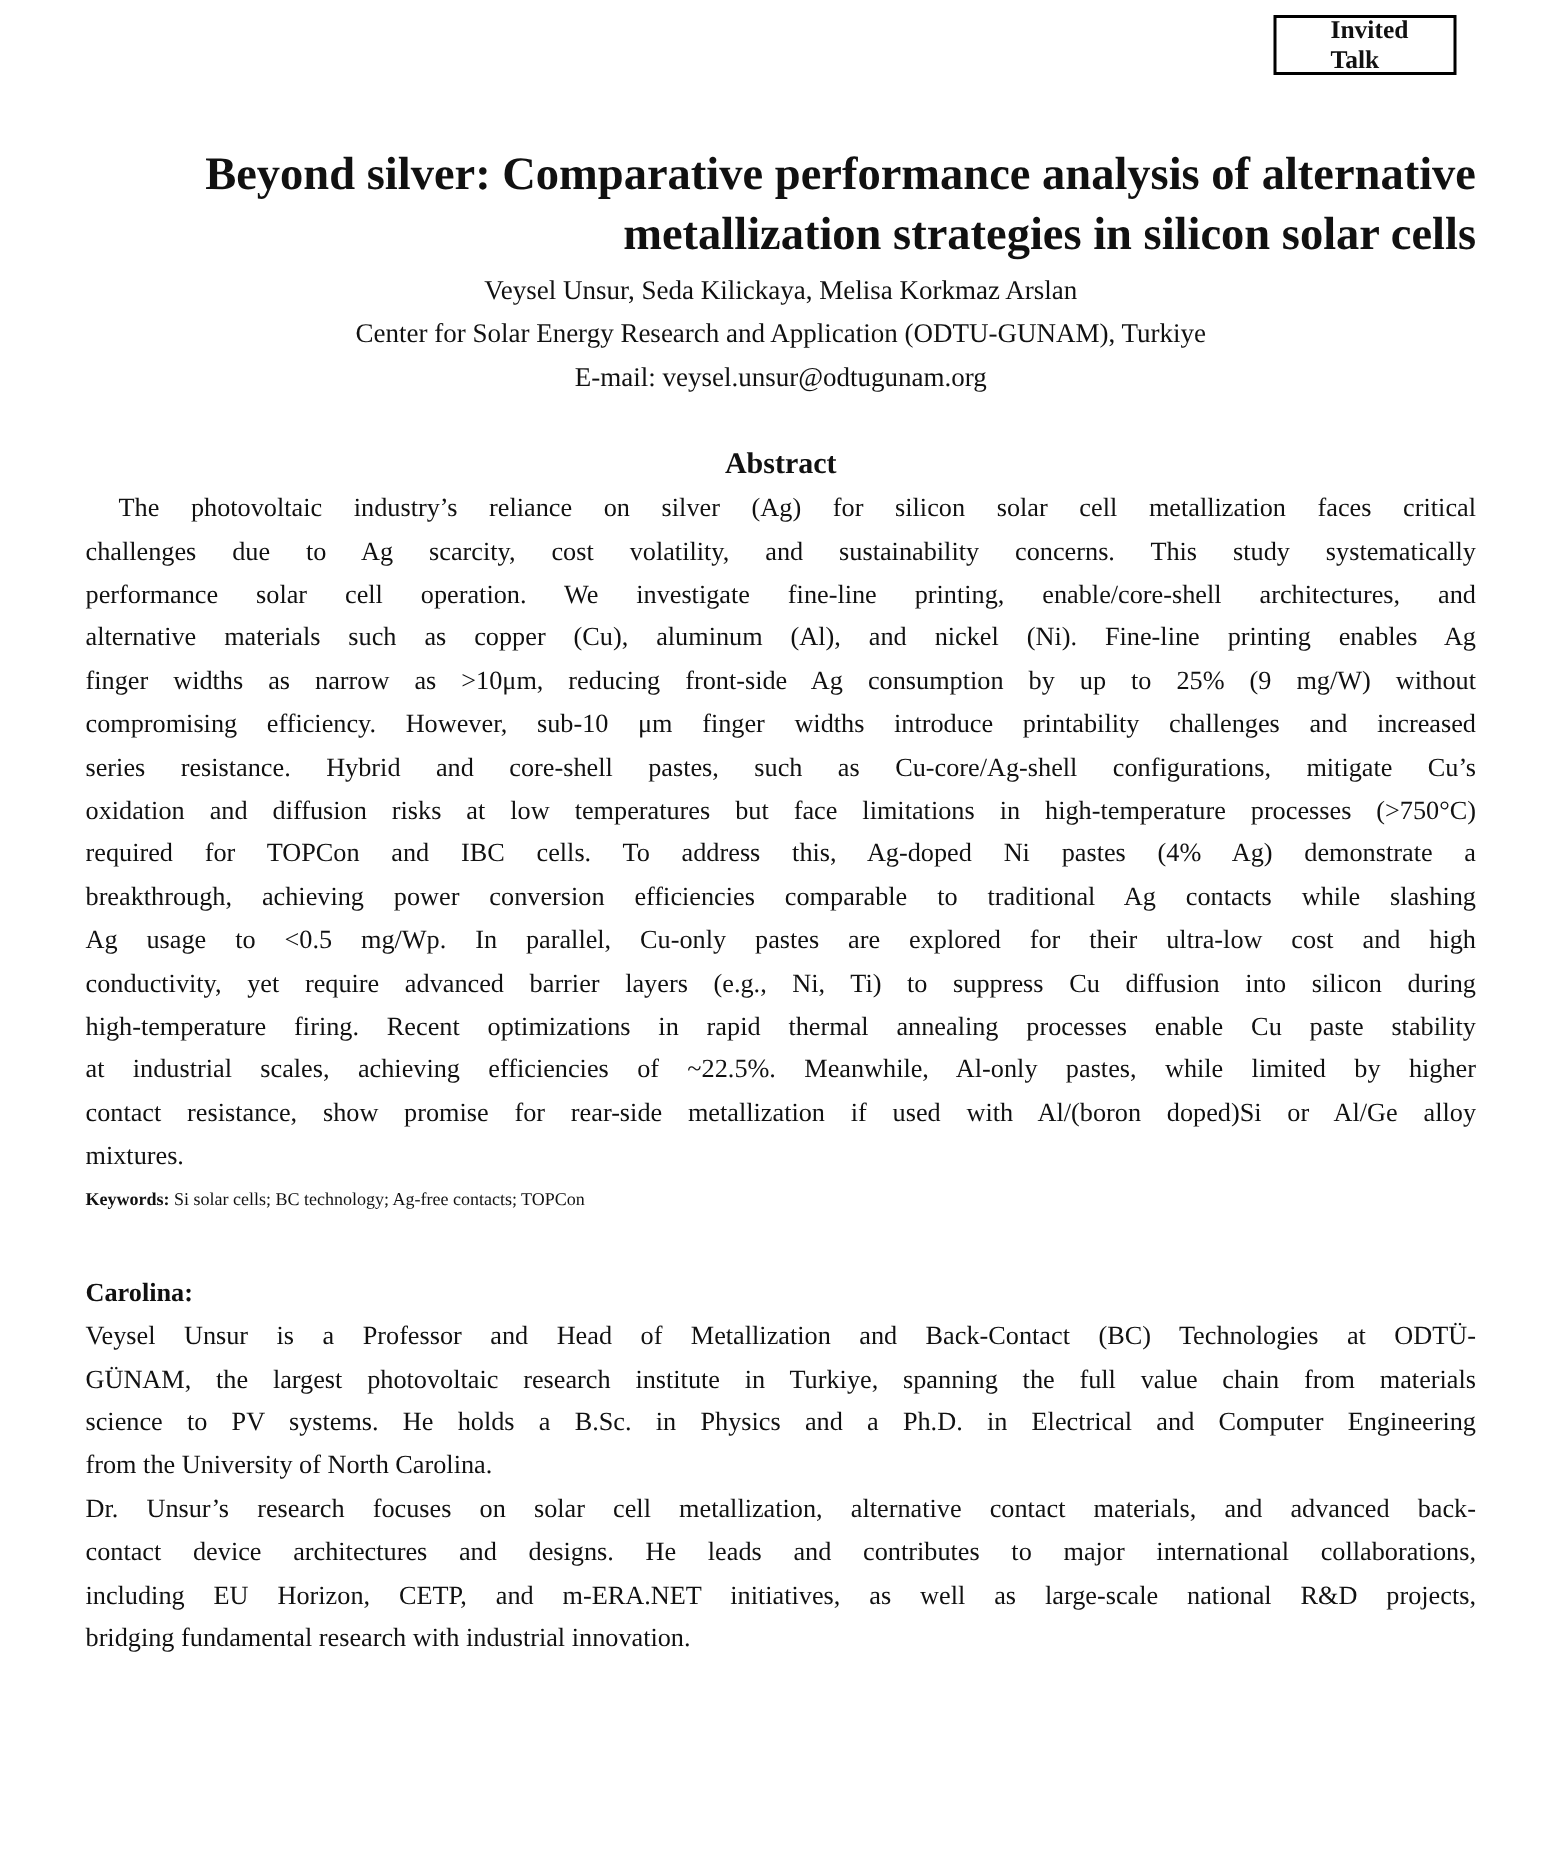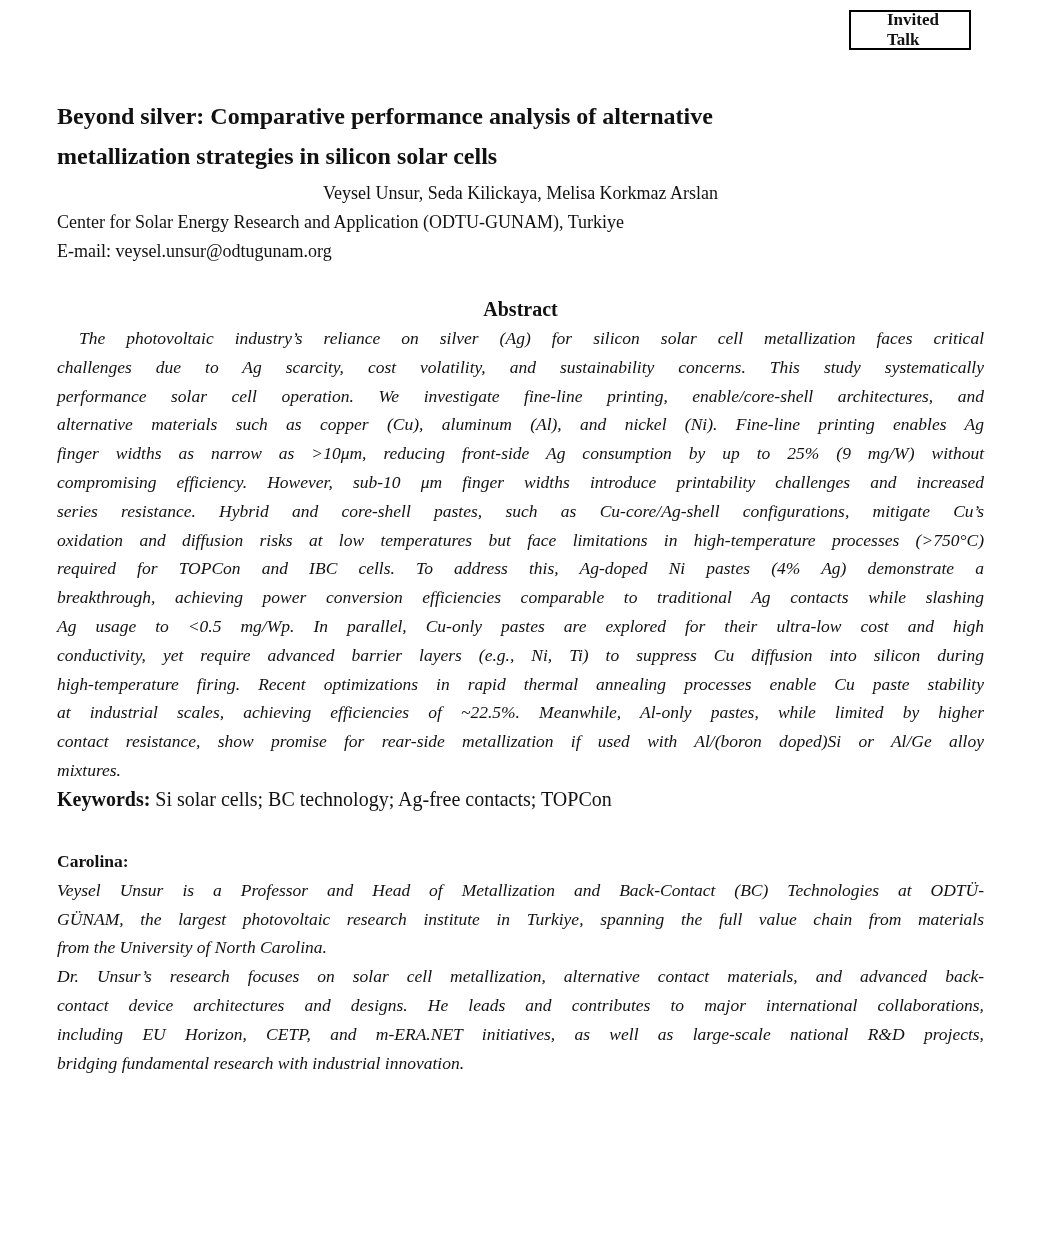--- a/index.html
+++ b/index.html
@@ -31,60 +31,60 @@
     font-size: 17px;
     padding-left: 36px;
   }
   .content {
     position: absolute;
     left: 57px;
     top: 96px;
     width: 927px;
   }
   .title {
-    text-align: left;
+    text-align: right;
     font-weight: bold;
-    font-size: 24px;
+    font-size: 31px;
     line-height: 40px;
   }
   .authors {
     text-align: center;
     font-weight: normal;
     font-size: 18px;
     line-height: 29px;
     margin-top: 3px;
   }
   .affiliation, .email {
+    text-align: center;
     font-size: 18px;
     line-height: 29px;
   }
   .abstract-heading {
     text-align: center;
     font-weight: bold;
     font-size: 20px;
     line-height: 30px;
     margin-top: 28px;
   }
   .body-text {
     font-size: 17.5px;
     line-height: 28.8px;
-    font-style: italic;
   }
   .lines .ln {
     text-align: justify;
     text-align-last: justify;
   }
   .lines .ln:last-child {
     text-align-last: left;
   }
   .indent-first .ln:first-child {
     text-indent: 22px;
   }
   .keywords-line {
-    font-size: 20px;
+    font-size: 12px;
     line-height: 29px;
   }
   .keywords-label {
     font-weight: bold;
   }
   .bio-heading {
     font-weight: bold;
     font-size: 17.5px;
     line-height: 29px;
     margin-top: 33px;
@@ -135,20 +135,21 @@
 
     <div class="keywords-line">
       <span class="keywords-label">Keywords:</span><span> Si solar cells; BC technology; Ag-free contacts; TOPCon</span>
     </div>
 
     <div class="bio-heading">Carolina:</div>
 
     <div class="body-text lines">
         <div class="ln">Veysel Unsur is a Professor and Head of Metallization and Back-Contact (BC) Technologies at ODTÜ-</div>
         <div class="ln">GÜNAM, the largest photovoltaic research institute in Turkiye, spanning the full value chain from materials</div>
+        <div class="ln">science to PV systems. He holds a B.Sc. in Physics and a Ph.D. in Electrical and Computer Engineering</div>
         <div class="ln">from the University of North Carolina.</div>
       </div>
 
     <div class="body-text lines">
         <div class="ln">Dr. Unsur’s research focuses on solar cell metallization, alternative contact materials, and advanced back-</div>
         <div class="ln">contact device architectures and designs. He leads and contributes to major international collaborations,</div>
         <div class="ln">including EU Horizon, CETP, and m-ERA.NET initiatives, as well as large-scale national R&amp;D projects,</div>
         <div class="ln">bridging fundamental research with industrial innovation.</div>
       </div>
 

